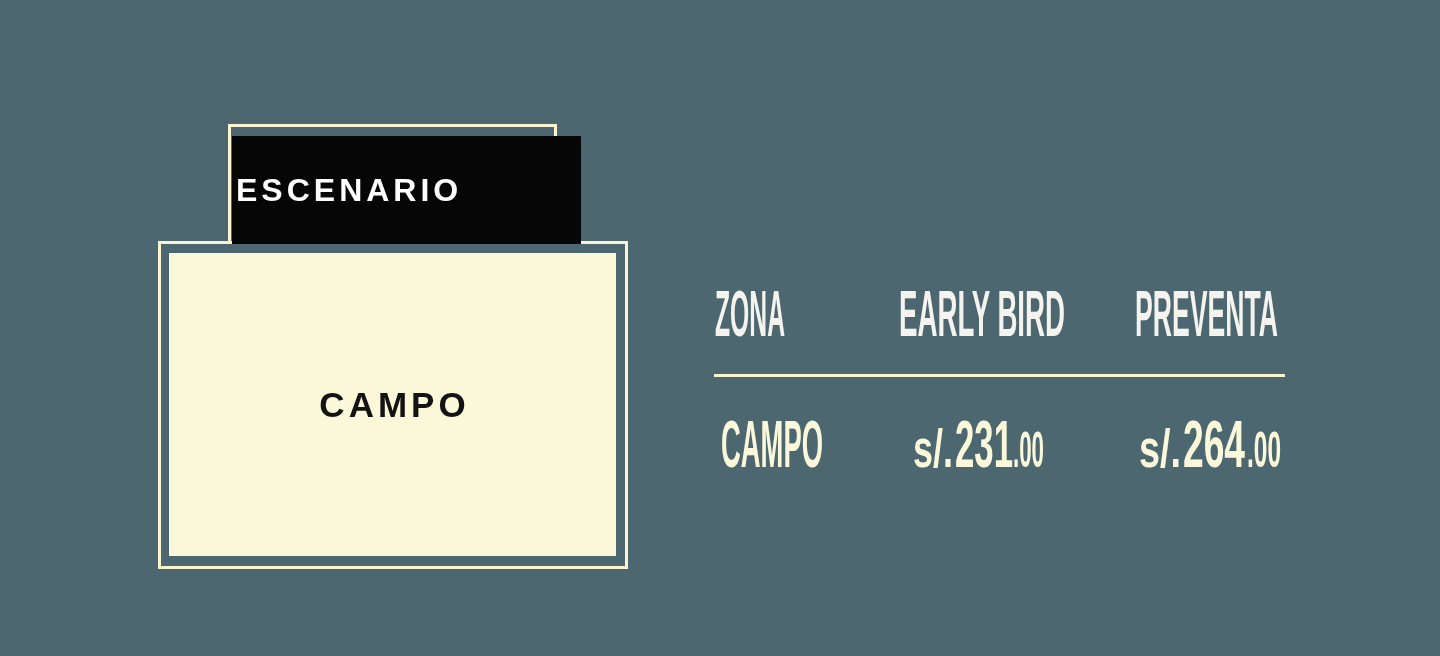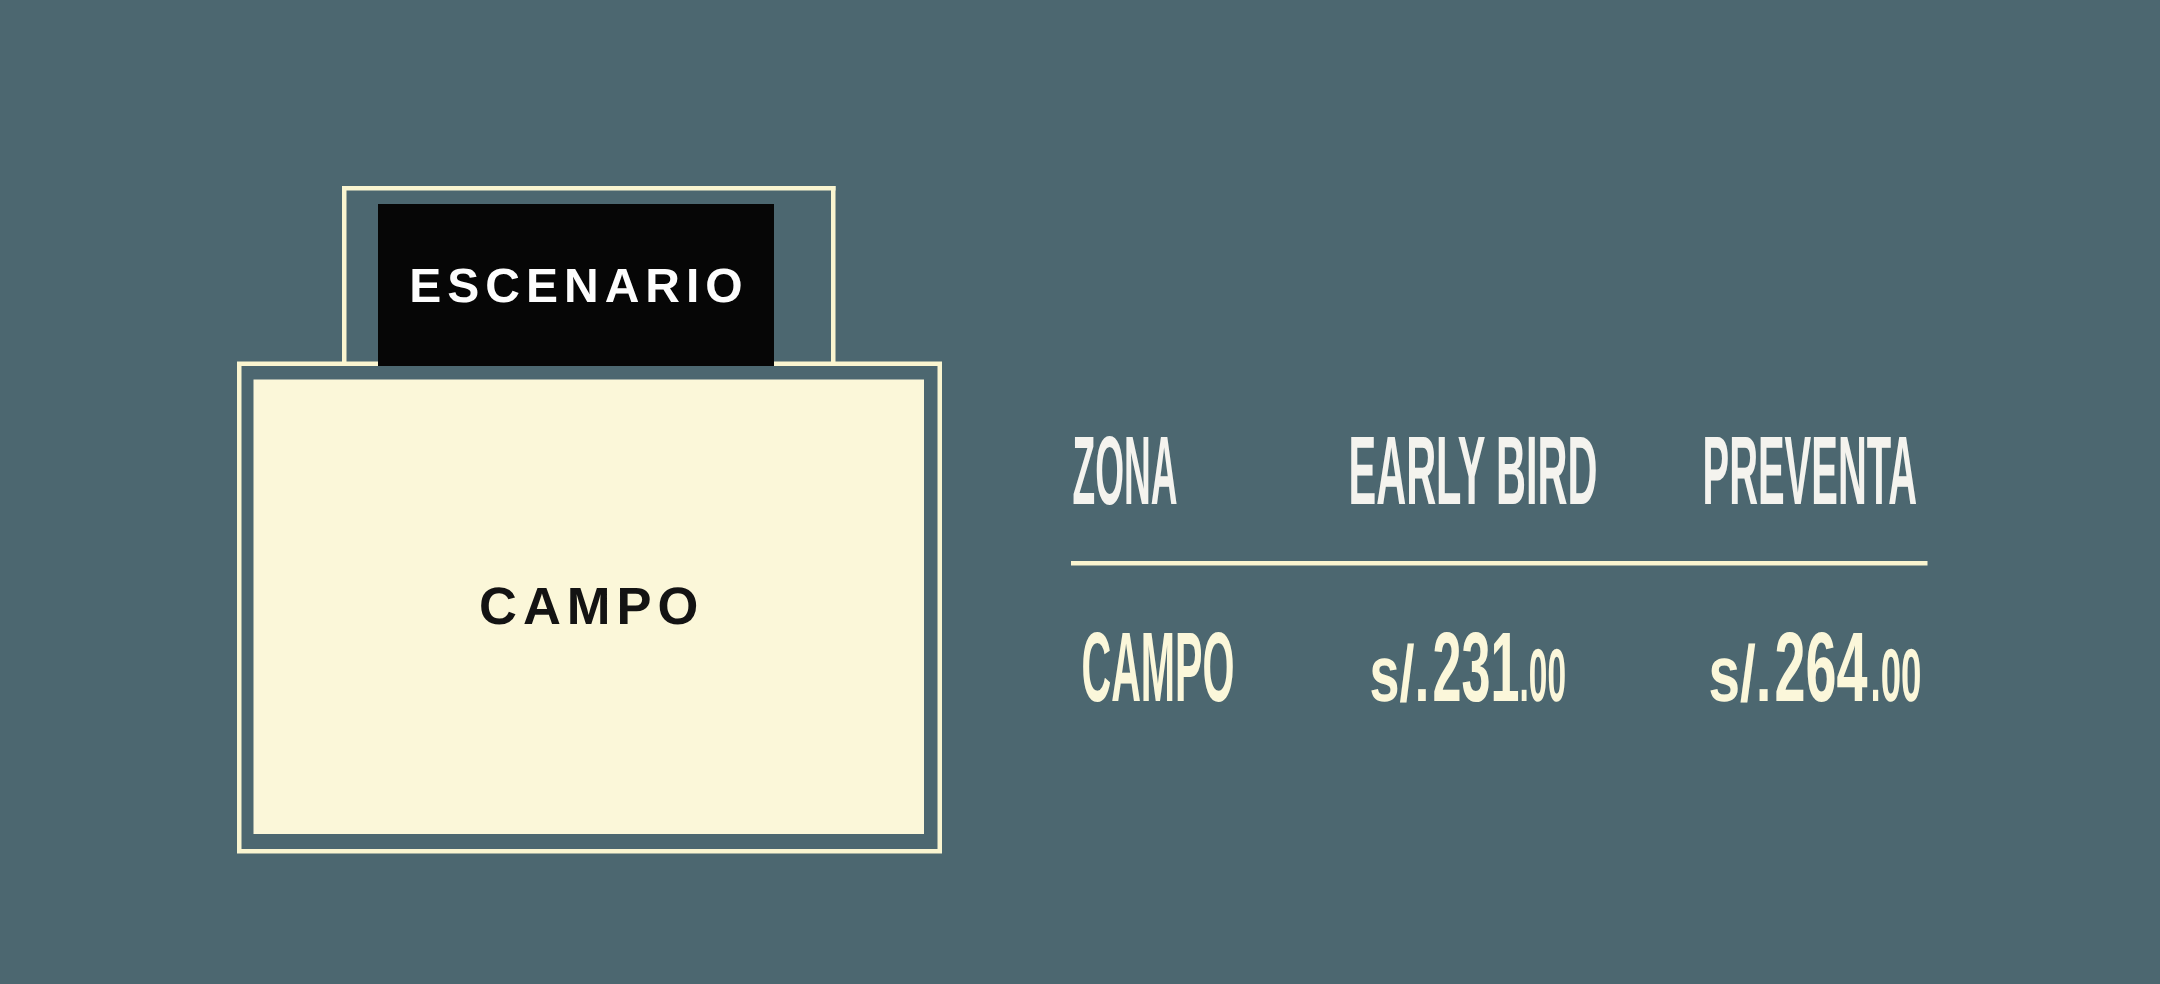--- a/index.html
+++ b/index.html
@@ -28,27 +28,26 @@
     position: absolute;
     left: 228px; top: 124px;
     width: 329px; height: 120px;
     border: 3px solid #FAF5D0;
     border-bottom: none;
     box-sizing: border-box;
     z-index: 1;
   }
   .stage-box {
     position: absolute;
-    left: 252px; top: 136px;
-    width: 264px; height: 108px;
+    left: 232px; top: 136px;
+    width: 349px; height: 108px;
     background: #060606;
     z-index: 2;
     display: flex;
     align-items: center;
-    justify-content: center;
   }
   .stage-box .stage-label {
     color: #FDFDFD;
     font-size: 32px;
     font-weight: 700;
     letter-spacing: 4px;
     text-indent: 4px;
     white-space: nowrap;
   }
   .field-fill {

